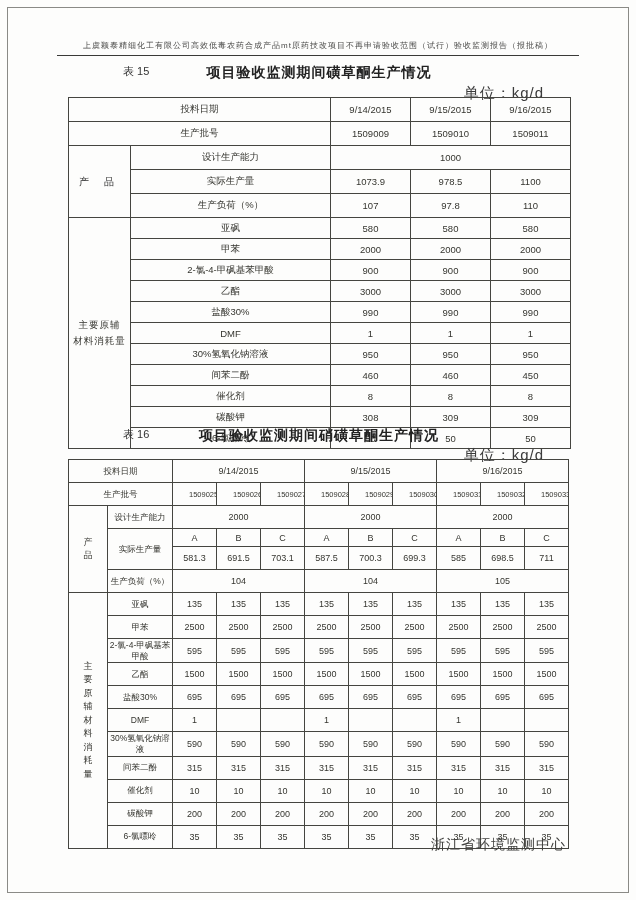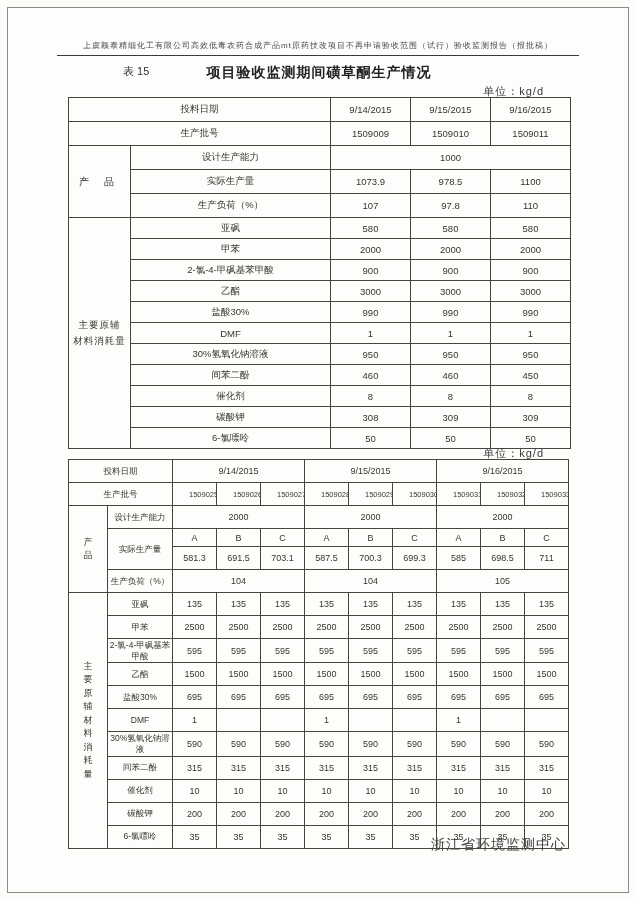--- a/index.html
+++ b/index.html
@@ -24,21 +24,21 @@
   }
   .header-rule{
     position:absolute;top:55px;left:57px;width:522px;height:0;
     border-top:1.5px solid #3a3a38;
   }
   .caption{position:absolute;left:68px;width:502px;height:18px;}
   .caption .cap-label{position:absolute;left:55px;top:0;font-size:11px;color:#333;text-align:center;}
   .caption .cap-title{position:absolute;left:0;right:0;text-align:center;font-size:14px;font-weight:bold;letter-spacing:1px;color:#222;}
   .cap15{top:64px;}
   .cap16{top:427px;}
-  .unit{position:absolute;right:92px;font-size:11px;color:#3b3b3b;letter-spacing:1px;}
+  .unit{position:absolute;right:92px;font-size:15px;color:#3b3b3b;letter-spacing:1px;}
   .unit15{top:84px;}
   .unit16{top:446px;}
 
   table{border-collapse:collapse;table-layout:fixed;position:absolute;left:68px;background:transparent;}
   table,td{border:1px solid #454540;}
   table{border-width:1.5px;}
   td{
     text-align:center;vertical-align:middle;
     color:#35352f;padding:1px 2px;overflow:hidden;
   }
@@ -182,20 +182,24 @@
         </tr>
         <tr class="mat">
           <td>6-氯嘌呤</td>
           <td>50</td>
           <td>50</td>
           <td>50</td>
         </tr>
       </tbody>
   </table>
 
+  <div class="caption cap16">
+    <span class="cap-label">表 16</span>
+    <span class="cap-title">项目验收监测期间硝磺草酮生产情况</span>
+  </div>
   <div class="unit unit16">单位：kg/d</div>
 
   <table class="t16">
     <colgroup>
       <col style="width:39px">
         <col style="width:65px">
       <col style="width:44px">
         <col style="width:44px">
         <col style="width:44px">
       <col style="width:44px">

